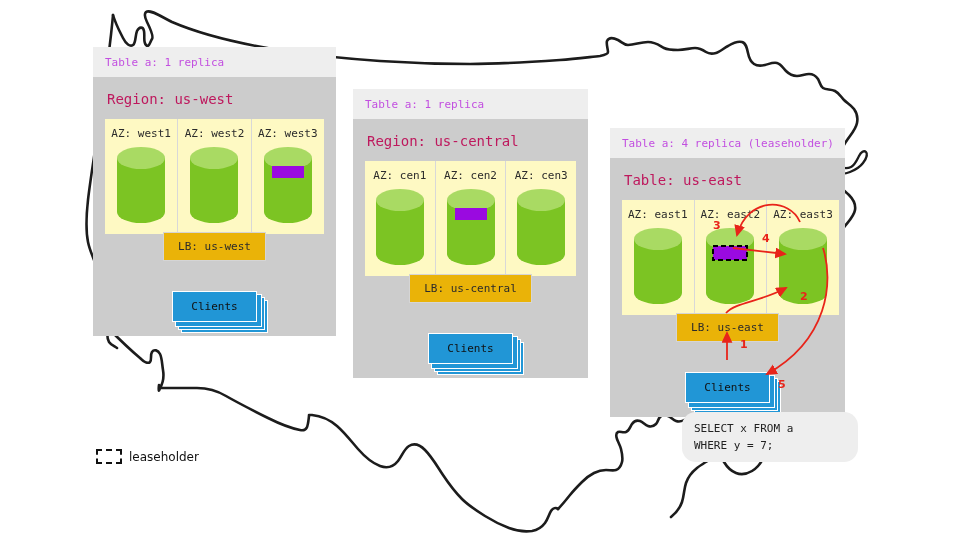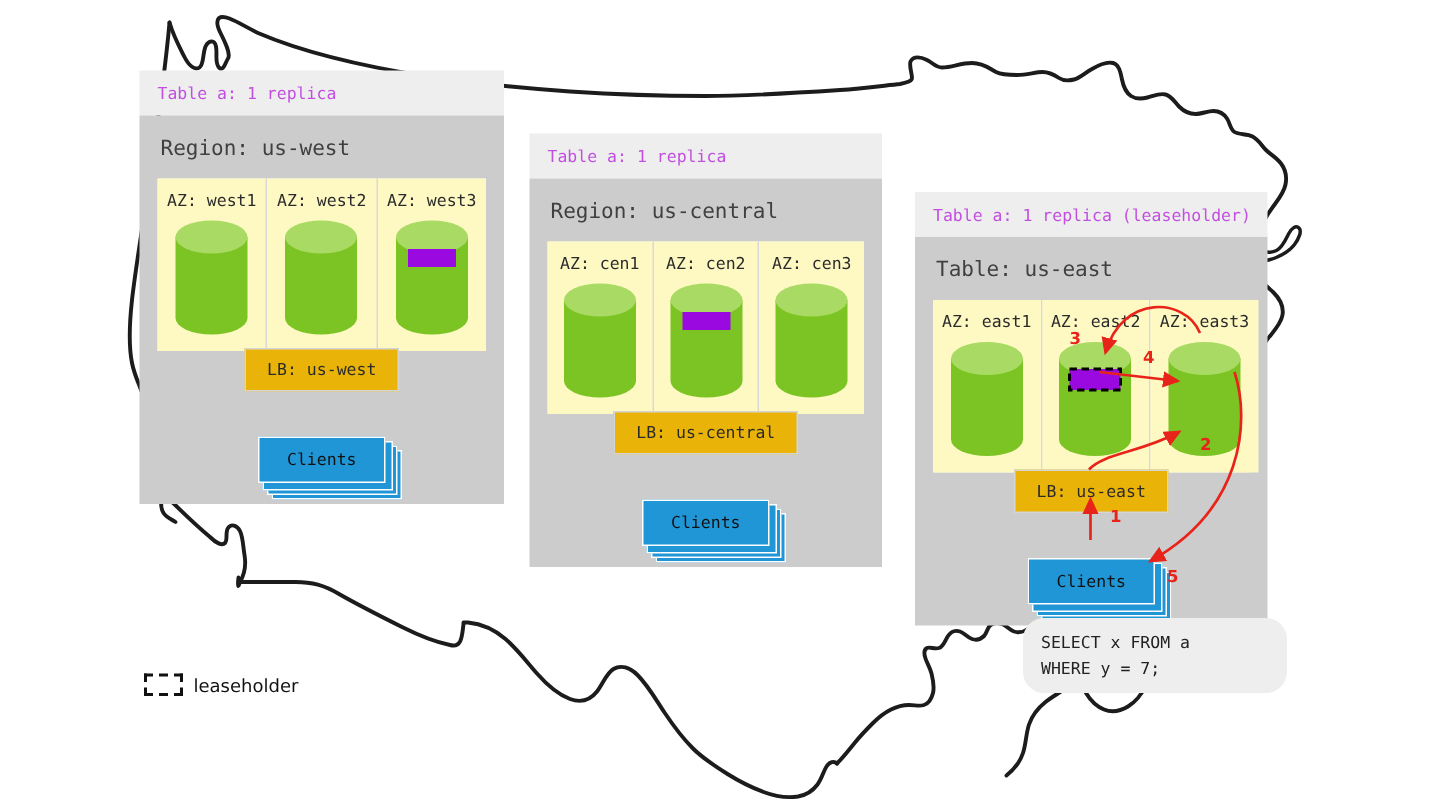--- a/index.html
+++ b/index.html
@@ -19,21 +19,21 @@
     font-size:11px;
     color:#c24fe0;
     letter-spacing:0px;
     white-space:nowrap;
   }
   .region-body{
     background:#cccccc;
     padding:10px 12px 14px 12px;
   }
   .region-title{
-    font-size:14px;color:#404040;margin:4px 0 12px 2px;white-space:nowrap;
+    font-size:14px;color:#be185d;margin:4px 0 12px 2px;white-space:nowrap;
   }
   .az-row{display:flex;background:#f0f0f0;}
   .az{
     background:#fef9c3;
     flex:1;
     padding:8px 6px 10px 6px;
     text-align:center;
     border-right:1px solid #d8d8d8;
     position:relative;
   }
@@ -280,21 +280,21 @@
       <div class="clients-wrap">
         <div class="clients-shadow" style="left:9px;top:9px;width:100%;height:100%;"></div>
         <div class="clients-shadow" style="left:6px;top:6px;width:100%;height:100%;"></div>
         <div class="clients-shadow" style="left:3px;top:3px;width:100%;height:100%;"></div>
         <div class="clients-card">Clients</div>
       </div>
     </div>
   </div>
 
   <div class="region" id="region-east" style="left:610px;top:128px;width:235px;">
-    <div class="region-head">Table a: 1 replica (leaseholder)</div>
+    <div class="region-head">Table a: 4 replica (leaseholder)</div>
     <div class="region-body">
       <div class="region-title">Table: us-east</div>
 
       <div class="az-row">
         <div class="az">
           <div class="az-label">AZ: east1</div>
           <div class="cyl-wrap">
             <svg width="52" height="78" viewBox="0 0 52 78">
               <path d="M2,12 L2,66 A24,11 0 0 0 50,66 L50,12 Z" fill="#7cc423"></path>
               <ellipse cx="26" cy="12" rx="24" ry="11" fill="#a9da63"></ellipse>

